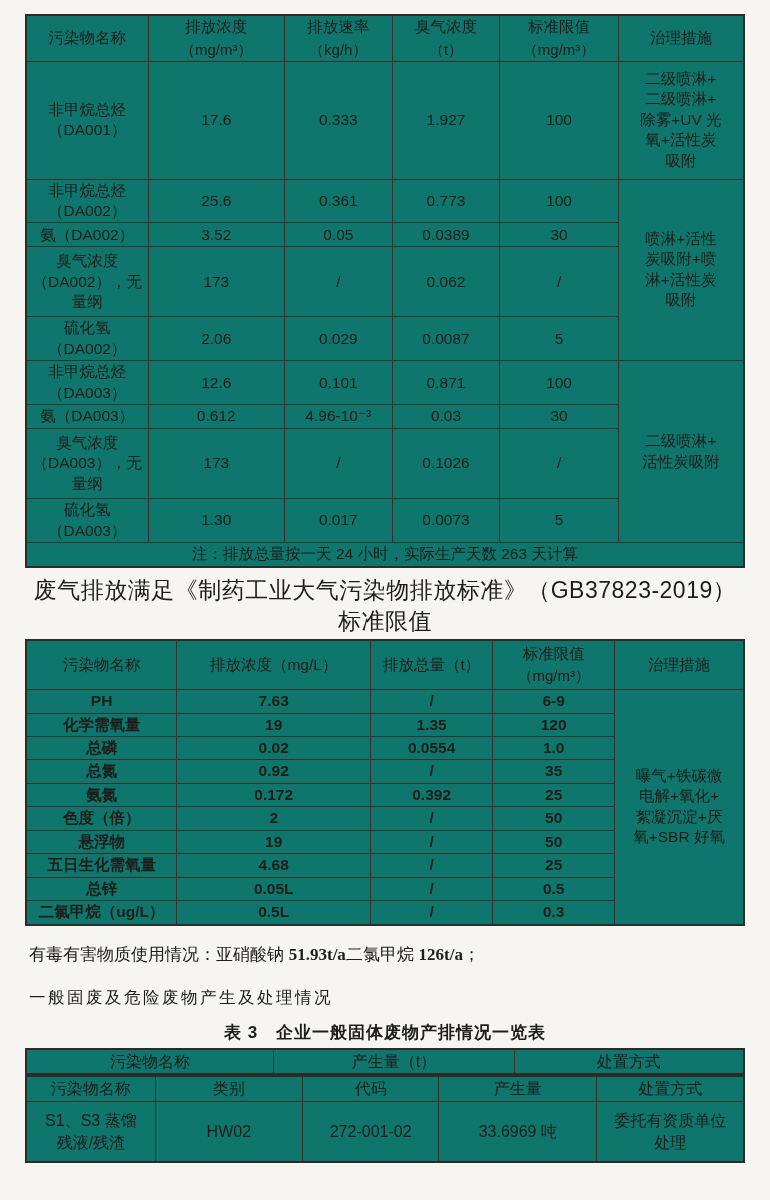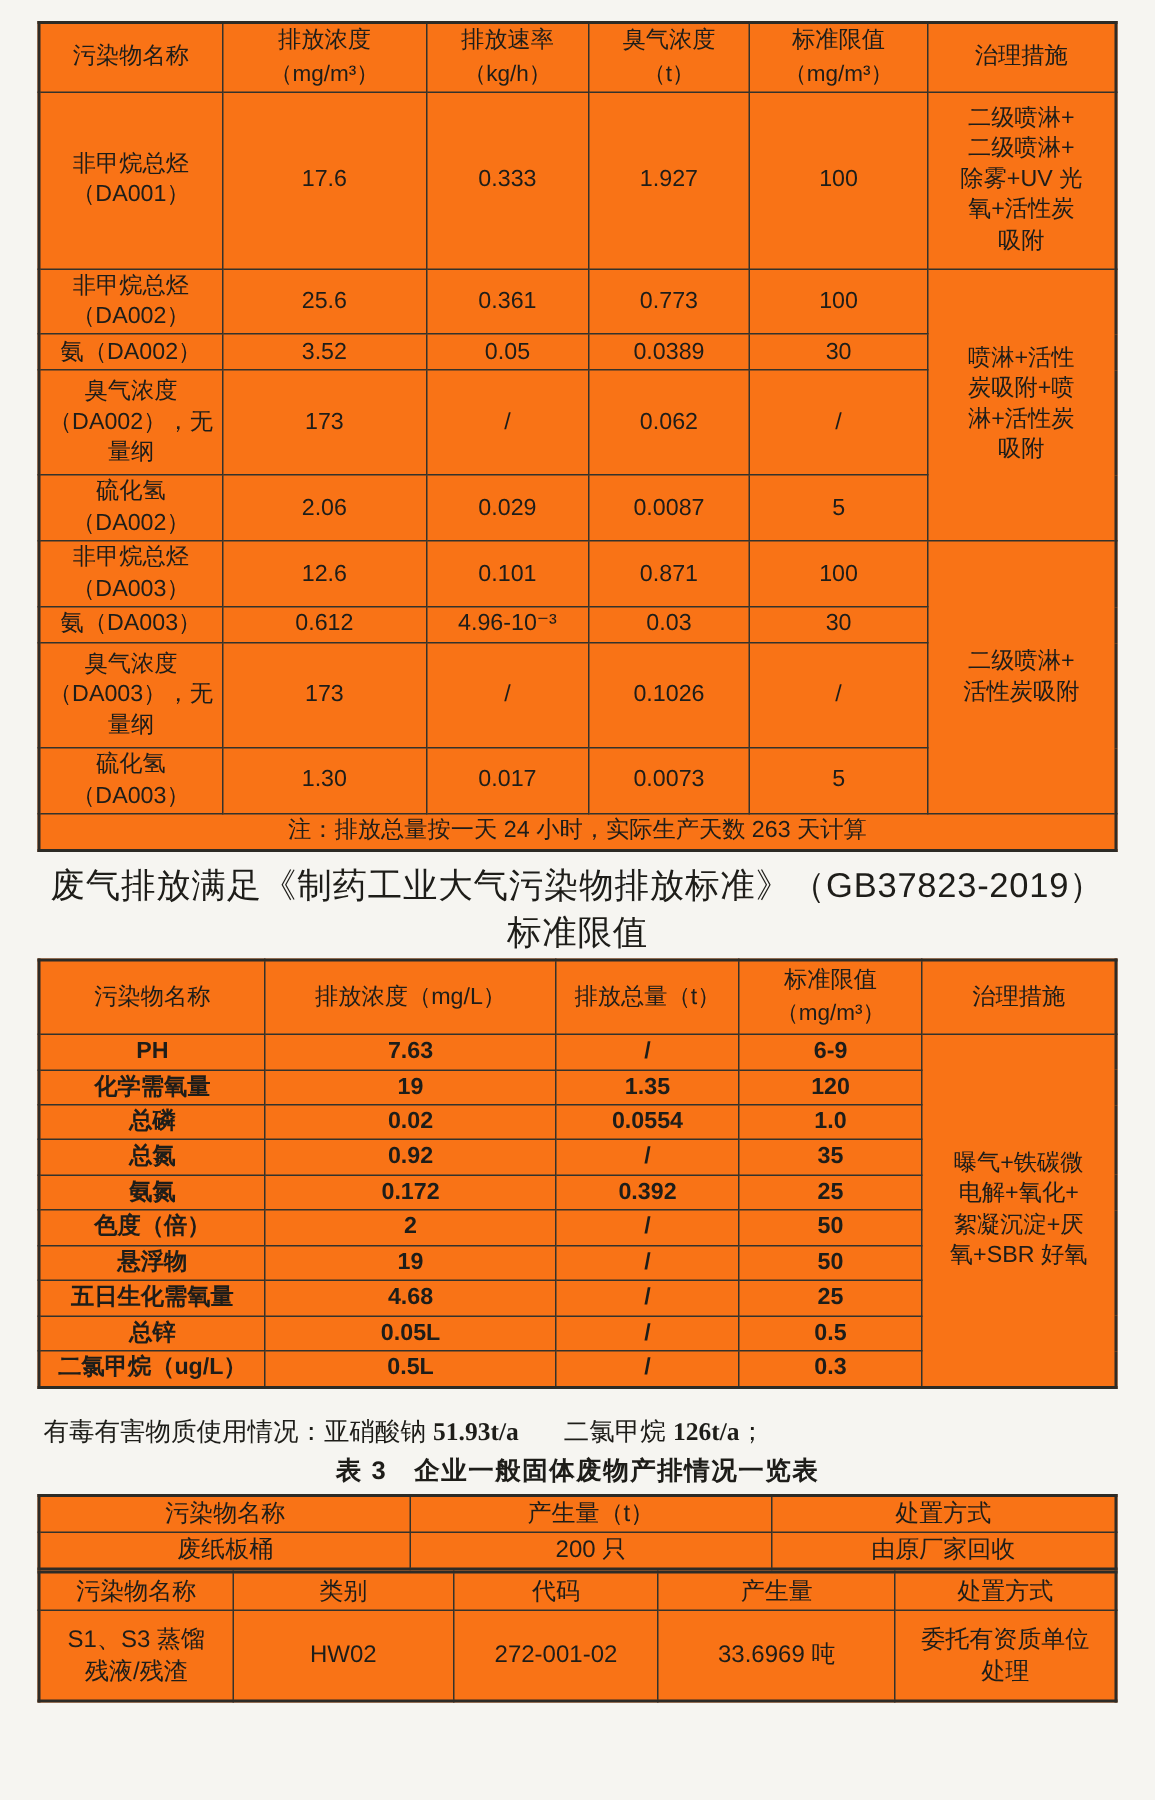--- a/index.html
+++ b/index.html
@@ -8,21 +8,21 @@
     background: #f6f5f1;
     color: #1e1d19;
     font-family: "Liberation Sans", "DejaVu Sans", sans-serif;
   }
   .doc { padding: 14px 25px 0 25px; }
 
   table.t {
     width: 720px;
     border-collapse: collapse;
     table-layout: fixed;
-    background: #f97316;
+    background: #0f766e;
   }
   table.t { border: 2px solid #2d2b26; }
   .t td, .t th {
     border: 1.6px solid #35322b;
     text-align: center;
     vertical-align: middle;
     padding: 1px 2px;
     font-weight: normal;
     font-size: 15.5px;
     line-height: 1.32;
@@ -54,21 +54,21 @@
     letter-spacing: 1px;
   }
   .toxic {
     margin: 17px 0 0 4px;
     font-size: 17px;
   }
   .toxic .v {
     font-weight: bold;
     font-family: "Liberation Serif", "DejaVu Serif", serif;
   }
-  .toxic .mid { margin-left: 30px; }
+  .toxic .mid { }
   .intro {
     margin: 21px 0 12px 4px;
     font-size: 16.5px;
     letter-spacing: 2.5px;
   }
   .t3 td, .t3 th, .t4 td, .t4 th { font-size: 16px; }
   .notecell { font-size: 15.5px; }
 </style>
 </head>
 <body>
@@ -291,39 +291,35 @@
       <td class="b al">/</td>
       <td class="b">0.3</td>
     </tr>
   </tbody>
     </table>
 
   <div class="toxic">
     <span>有毒有害物质使用情况：亚硝酸钠 </span><span class="v">51.93t/a</span><span class="mid">二氯甲烷 </span><span class="v">126t/a</span><span>；</span>
   </div>
 
+  <div class="intro">一般固废及危险废物产生及处理情况</div>
 
   <div class="tbl-title">表 3　企业一般固体废物产排情况一览表</div>
 
   <table class="t t3">
     <colgroup>
       <col style="width:34.5%">
         <col style="width:33.5%">
         <col style="width:32%">
     </colgroup>
     <tbody>
         <tr class="r23">
       <th>污染物名称</th>
       <th>产生量（t）</th>
       <th>处置方式</th>
-    </tr>
-    <tr class="r23">
-      <td>废纸板桶</td>
-      <td>200 只</td>
-      <td>由原厂家回收</td>
     </tr>
   </tbody>
     </table>
 
 
   <table class="t t4">
     <colgroup>
       <col style="width:18%">
         <col style="width:20.5%">
         <col style="width:19%">

